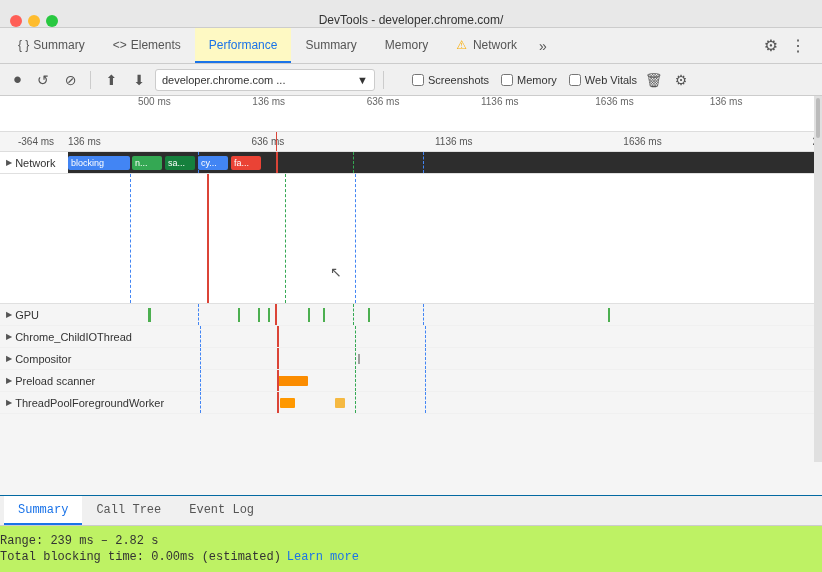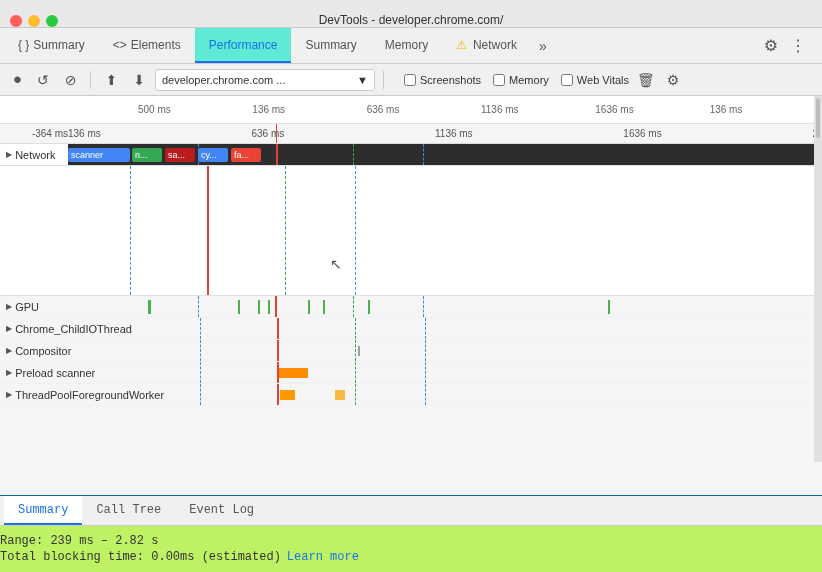--- a/index.html
+++ b/index.html
@@ -38,21 +38,21 @@
       font-size: 12px;
       color: #555;
       cursor: pointer;
       border-bottom: 2px solid transparent;
       white-space: nowrap;
       gap: 4px;
     }
     .tab-item.active {
       color: #1a73e8;
       border-bottom: 2px solid #1a73e8;
-      background: #5eead4;
+      background: #fef9c3;
     }
     .tab-more { padding: 0 8px; display: flex; align-items: center; color: #555; cursor: pointer; font-size: 14px; }
     .tab-settings { margin-left: auto; display: flex; align-items: center; gap: 4px; padding: 0 8px; }
     .icon-btn { background: none; border: none; cursor: pointer; color: #555; font-size: 16px; padding: 4px; }
 
     
     .toolbar {
       background: #f0f0f0;
       height: 32px;
       display: flex;
@@ -70,32 +70,31 @@
       background: #fff;
       padding: 0 6px;
       font-size: 11px;
       color: #333;
       display: flex;
       align-items: center;
       justify-content: space-between;
       max-width: 220px;
     }
     .toolbar-sep { width: 1px; height: 18px; background: #ccc; margin: 0 4px; }
-    .checkbox-group { display: flex; align-items: flex-end; gap: 12px; margin-left: 12px; }
+    .checkbox-group { display: flex; align-items: flex-end; gap: 12px; margin-left: 20px; }
     .checkbox-item { display: flex; align-items: center; gap: 4px; font-size: 11px; color: #333; cursor: pointer; }
     .checkbox-item input { width: 12px; height: 12px; }
     .trash-btn { background: none; border: none; cursor: pointer; color: #555; font-size: 14px; padding: 2px 4px; }
     .gear-btn { background: none; border: none; cursor: pointer; color: #555; font-size: 14px; padding: 2px 4px; }
 
     
     .timeline-header {
       background: #fff;
-      height: 28px;
-      display: flex;
-      align-items: center;
+      height: 36px;
+      display: flex;
       border-bottom: 1px solid #ddd;
       font-size: 10px;
       color: #666;
       position: relative;
       overflow: hidden;
     }
     .timeline-labels {
       display: flex;
       width: 100%;
       padding: 0 0 0 68px;
@@ -133,21 +132,21 @@
     .timeline-time-row {
       height: 20px;
       background: #f5f5f5;
       border-bottom: 1px solid #ddd;
       display: flex;
       align-items: center;
       font-size: 10px;
       color: #555;
       position: relative;
     }
-    .time-left { width: 68px; padding-left: 4px; text-align: right; font-size: 10px; }
+    .time-left { width: 68px; padding-left: 4px; text-align: center; font-size: 10px; }
     .time-marks { flex: 1; display: flex; justify-content: space-between; padding-right: 4px; }
 
     
     .network-row {
       height: 22px;
       background: #fff;
       border-bottom: 1px solid #e0e0e0;
       display: flex;
       align-items: center;
     }
@@ -394,26 +393,26 @@
         <span>Network</span>
       </div>
       <div class="row-content" style="background:#2d2d2d;">
 
         <div class="dashed-vline" style="left:130px;border-color:#4285f4;"></div>
         <div class="dashed-vline" style="left:208px;border-color:#db4437;width:2px;border-left:2px solid #db4437;"></div>
         <div class="dashed-vline" style="left:285px;border-color:#34a853;"></div>
         <div class="dashed-vline" style="left:355px;border-color:#4285f4;"></div>
 
         <div class="net-pill" style="left:0;width:62px;background:#4285f4;">
-          <span>scanner</span>
+          <span>blocking</span>
         </div>
         <div class="net-pill" style="left:64px;width:30px;background:#34a853;">
           <span>n...</span>
         </div>
-        <div class="net-pill" style="left:97px;width:30px;background:#b91c1c;">
+        <div class="net-pill" style="left:97px;width:30px;background:#15803d;">
           <span>sa...</span>
         </div>
         <div class="net-pill" style="left:130px;width:30px;background:#4285f4;">
           <span>cy...</span>
         </div>
         <div class="net-pill" style="left:163px;width:30px;background:#ea4335;">
           <span>fa...</span>
         </div>
       </div>
     </div>

